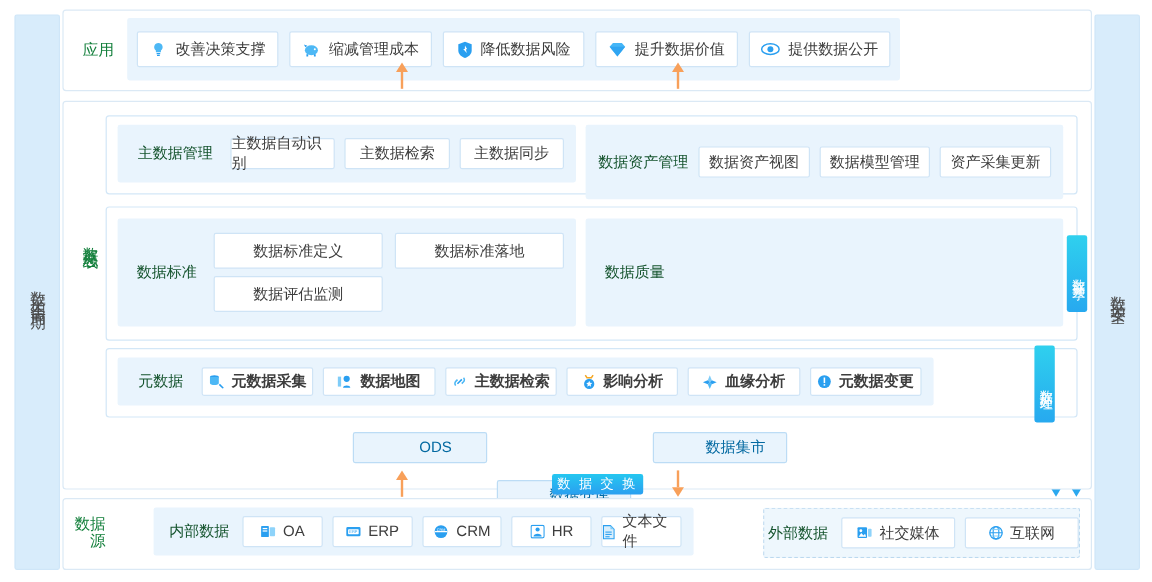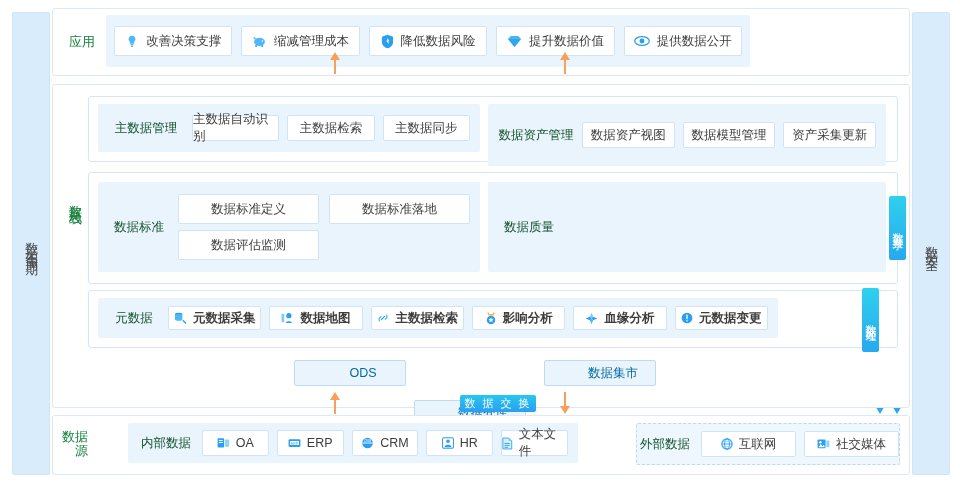--- a/index.html
+++ b/index.html
@@ -388,33 +388,33 @@
         <rect x="2.8" y="10.8" width="4" height="1" fill="#2a9ff0"></rect>
       </svg>
       <span>文本文件</span>
     </div>
   </div>
 
   <div class="src-ext">
     <span class="row-lbl">外部数据</span>
 
     <div class="cell">
+      <svg width="13" height="12" viewBox="0 0 14 13">
+        <rect x="0.6" y="1.6" width="8.6" height="9.6" rx="0.9" fill="#2a9ff0"></rect>
+        <circle cx="3.6" cy="4.6" r="1.3" fill="#ffffff"></circle>
+        <path d="M1.6 10 L4 6.6 L6 9 L7.4 7.4 L8.4 10 Z" fill="#ffffff"></path>
+        <rect x="10.1" y="2.8" width="3.2" height="7.2" rx="0.7" fill="#8ed3fa"></rect>
+      </svg>
+      <span>社交媒体</span>
+    </div>
+
+    <div class="cell">
       <svg width="12" height="12" viewBox="0 0 13 13">
         <circle cx="6.5" cy="6.5" r="5.6" fill="none" stroke="#2a9ff0" stroke-width="1.2"></circle>
         <ellipse cx="6.5" cy="6.5" rx="2.6" ry="5.6" fill="none" stroke="#2a9ff0" stroke-width="1"></ellipse>
         <path d="M1 6.5 H12" stroke="#2a9ff0" stroke-width="1"></path>
         <path d="M1.9 3.6 H11.1 M1.9 9.4 H11.1" stroke="#7fccf8" stroke-width="0.9"></path>
       </svg>
       <span>互联网</span>
     </div>
-
-    <div class="cell">
-      <svg width="13" height="12" viewBox="0 0 14 13">
-        <rect x="0.6" y="1.6" width="8.6" height="9.6" rx="0.9" fill="#2a9ff0"></rect>
-        <circle cx="3.6" cy="4.6" r="1.3" fill="#ffffff"></circle>
-        <path d="M1.6 10 L4 6.6 L6 9 L7.4 7.4 L8.4 10 Z" fill="#ffffff"></path>
-        <rect x="10.1" y="2.8" width="3.2" height="7.2" rx="0.7" fill="#8ed3fa"></rect>
-      </svg>
-      <span>社交媒体</span>
-    </div>
   </div>
 
 </div>
 
 </body></html>

